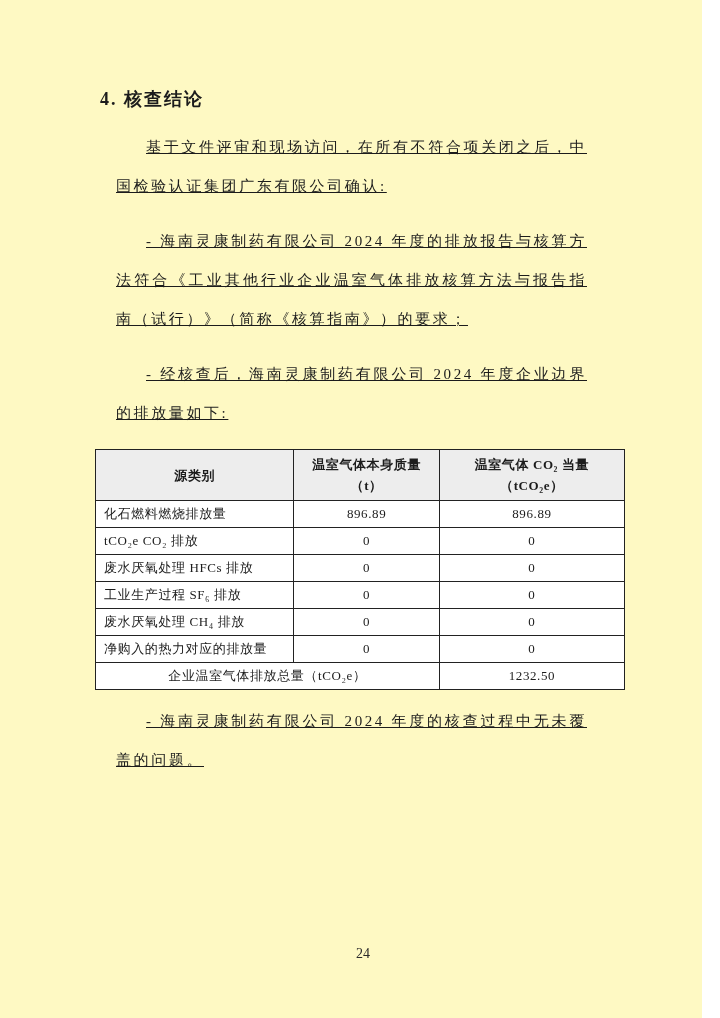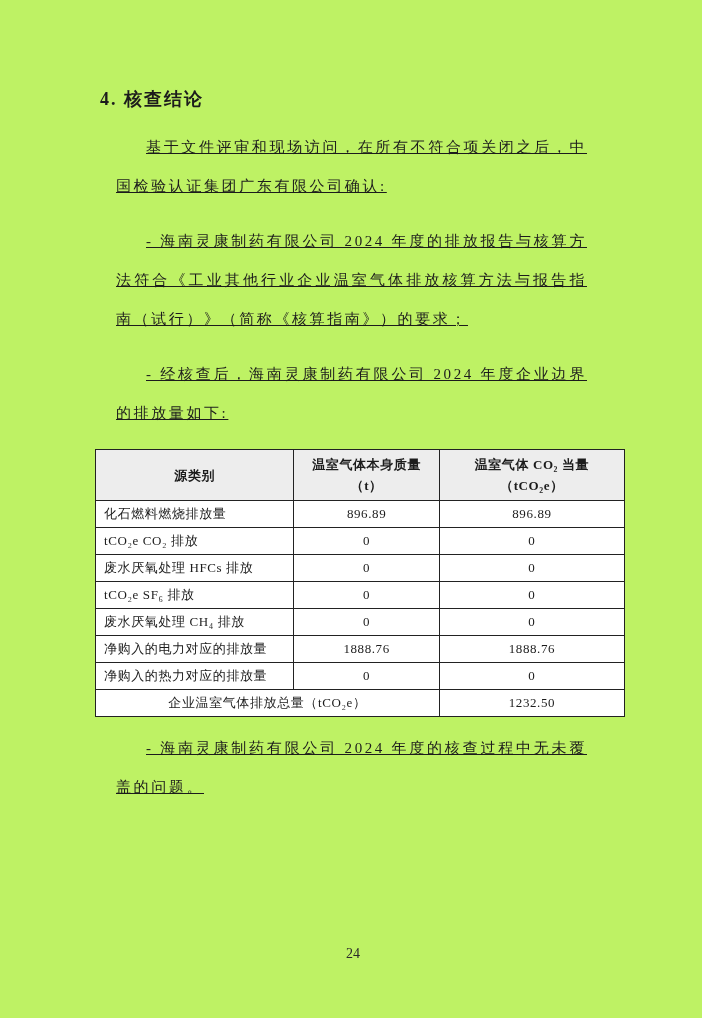--- a/index.html
+++ b/index.html
@@ -4,21 +4,21 @@
 <style>
   html, body {
     margin: 0;
     padding: 0;
     background: #ffffff;
   }
   .page {
     position: relative;
     width: 702px;
     height: 1018px;
-    background: #bef264;
+    background: #fef9c3;
     box-sizing: border-box;
     padding: 86px 99px 0 100px;
     font-family: "Liberation Serif", "DejaVu Serif", serif;
     color: #1c1c1c;
     overflow: hidden;
   }
   .heading {
     font-size: 18px;
     font-weight: bold;
     margin: 0 0 10px 0;
@@ -66,21 +66,21 @@
     vertical-align: middle;
     background: #ffffff;
   }
   .emissions-table td.label { text-align: left; }
   .emissions-table td.num { text-align: center; font-family: "Liberation Serif", "DejaVu Serif", serif; }
   .emissions-table td.total-label { text-align: center; }
   .after-table { margin-top: 12px; }
   .page-number {
     position: absolute;
     bottom: 56px;
-    left: 2px;
+    left: 12px;
     width: 100%;
     text-align: center;
     font-size: 14px;
     color: #2a2a2a;
     letter-spacing: 0;
   }
 </style>
 </head>
 <body>
 
@@ -118,33 +118,28 @@
         <td class="label">tCO₂e CO₂ 排放</td>
         <td class="num">0</td>
         <td class="num">0</td>
       </tr>
       <tr>
         <td class="label">废水厌氧处理 HFCs 排放</td>
         <td class="num">0</td>
         <td class="num">0</td>
       </tr>
       <tr>
-        <td class="label">tCO₂e SF₆ 排放</td>
+        <td class="label">工业生产过程 SF₆ 排放</td>
         <td class="num">0</td>
         <td class="num">0</td>
       </tr>
       <tr>
         <td class="label">废水厌氧处理 CH₄ 排放</td>
         <td class="num">0</td>
         <td class="num">0</td>
-      </tr>
-      <tr>
-        <td class="label">净购入的电力对应的排放量</td>
-        <td class="num">1888.76</td>
-        <td class="num">1888.76</td>
       </tr>
       <tr>
         <td class="label">净购入的热力对应的排放量</td>
         <td class="num">0</td>
         <td class="num">0</td>
       </tr>
       <tr>
         <td class="total-label" colspan="2">企业温室气体排放总量（tCO₂e）</td>
         <td class="num">1232.50</td>
       </tr>

